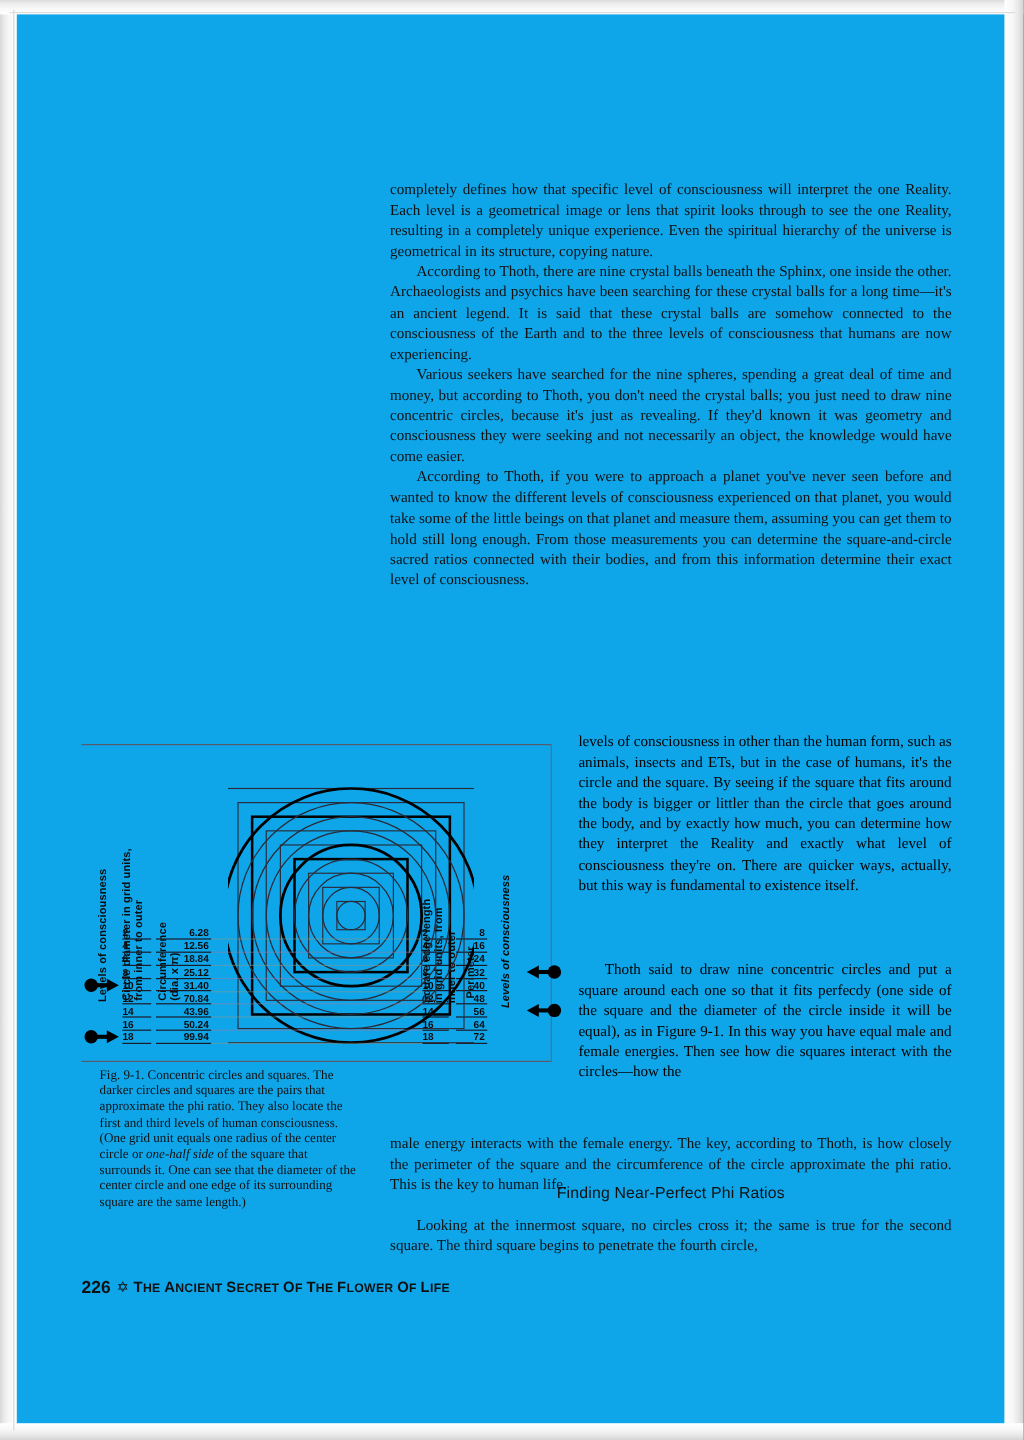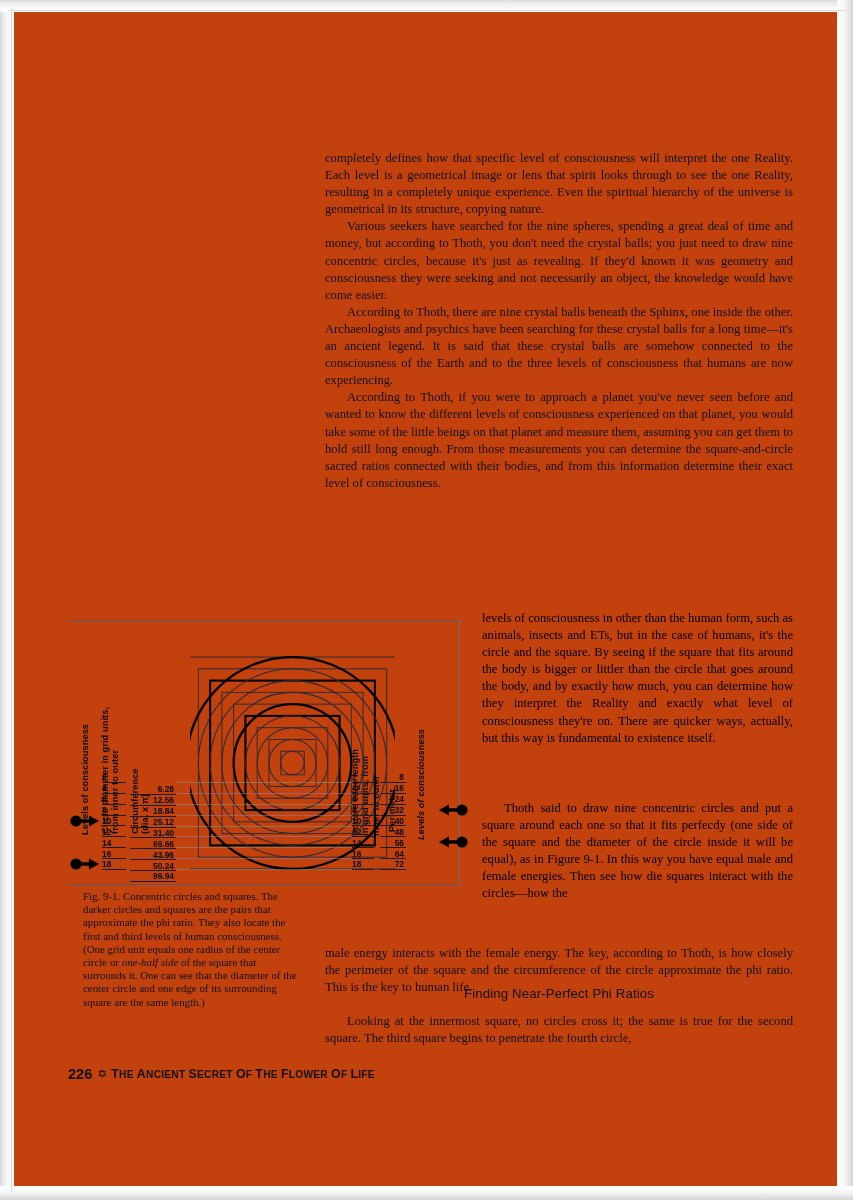--- a/index.html
+++ b/index.html
@@ -1,21 +1,21 @@
 <!DOCTYPE html>
 <html><head>
 <meta charset="utf-8">
 <style>
   html,body{margin:0;padding:0;background:#bfbfbf;}
   body{font-family:"Liberation Serif",serif;}
 
   #page{
     position:relative;
     width:853px;height:1200px;
-    background:#c2410c;
+    background:#0ea5e9;
     overflow:hidden;
     box-sizing:border-box;
   }
   
   .edge-left{position:absolute;left:0;top:0;width:14px;height:1200px;
     background:linear-gradient(to right,#d7d7d7 0,#e9e9e9 3px,#f6f6f6 7px,#ffffff 14px);}
   .edge-top{position:absolute;left:0;top:0;width:853px;height:12px;
     background:linear-gradient(to bottom,#dcdcdc 0,#ededed 3px,#f8f8f8 7px,#ffffff 12px);}
   .edge-right{position:absolute;right:0;top:0;width:16px;height:1200px;
     background:linear-gradient(to left,#d2d2d2 0,#e6e6e6 4px,#f7f7f7 9px,#ffffff 16px);}
@@ -138,22 +138,22 @@
 
   <div class="edge-left"></div>
   <div class="edge-top"></div>
   <div class="edge-right"></div>
   <div class="edge-bottom"></div>
   <div class="edge-line-l"></div>
   <div class="edge-line-t"></div>
 
   <div id="col">
     <p>completely defines how that specific level of consciousness will interpret the one Reality.  Each level is a geometrical image or lens that spirit looks through to see the one Reality, resulting in a completely unique experience.  Even the spiritual hierarchy of the universe is geometrical in its structure, copying nature.</p>
+    <p class="ind">According to Thoth, there are nine crystal balls beneath the Sphinx, one inside the other.  Archaeologists and psychics have been searching for these crystal balls for a long time—it's an ancient legend.  It is said that these crystal balls are somehow connected to the consciousness of the Earth and to the three levels of consciousness that humans are now experiencing.</p>
     <p class="ind">Various seekers have searched for the nine spheres, spending a great deal of time and money, but according to Thoth, you don't need the crystal balls; you just need to draw nine concentric circles, because it's just as revealing. If they'd known it was geometry and consciousness they were seeking and not necessarily an object, the knowledge would have come easier.</p>
-    <p class="ind">According to Thoth, there are nine crystal balls beneath the Sphinx, one inside the other.  Archaeologists and psychics have been searching for these crystal balls for a long time—it's an ancient legend.  It is said that these crystal balls are somehow connected to the consciousness of the Earth and to the three levels of consciousness that humans are now experiencing.</p>
     <p class="ind">According to Thoth, if you were to approach a planet you've never seen before and wanted to know the different levels of consciousness experienced on that planet, you would take some of the little beings on that planet and measure them, assuming you can get them to hold still long enough.  From those measurements you can determine the square-and-circle sacred ratios connected with their bodies, and from this information determine their exact level of consciousness.</p>
   </div>
 
   <div class="narrow" style="left:482px;top:610px;">levels of consciousness in other than the human form, such as animals, insects and ETs, but in the case of humans, it's the circle and the square.  By seeing if the square that fits around the body is bigger or littler than the circle that goes around the body, and by exactly how much, you can determine how they interpret the Reality and exactly what level of consciousness they're on.   There are quicker ways, actually, but this way is fundamental to existence itself.</div>
   <div class="narrow" style="left:482px;top:800px;text-indent:22px;">Thoth said to draw nine concentric circles and put a square around each one so that it fits perfecdy (one side of the square and the diameter of the circle inside it will be equal), as in Figure 9-1.  In this way you have equal male and female energies.  Then see how die squares interact with the circles—how the</div>
 
   <div style="position:absolute;left:325px;top:917px;width:468px;font-size:12.6px;line-height:17.1px;text-align:justify;color:#111;margin-top:28px;">male energy interacts with the female energy.  The key, according to Thoth, is how closely the perimeter of the square and the circumference of the circle approximate the phi ratio.  This is the key to human life.</div>
 
   <h2 class="section" style="position:absolute;left:325px;top:986px;width:468px;">Finding Near-Perfect Phi Ratios</h2>
 
@@ -207,21 +207,21 @@
         </div>
         <div class="srow" style="height: 10.9px;">
           <span class="num">16</span>
           <div class="rule" style="width: 24px;"></div>
         </div>
         <div class="srow" style="height: 10.9px;">
           <span class="num">18</span>
           <div class="rule" style="width: 24px;"></div>
         </div>
       </div>
-    <div class="scale" id="scale-left-circ" style="left:62px;top:164px;width:46px;text-align:right;">
+    <div class="scale" id="scale-left-circ" style="left:62px;top:152px;width:46px;text-align:right;">
         <div class="srow" style="height: 10.9px;">
           <span class="num" style="left: auto; right: 2px;">6.28</span>
           <div class="rule" style="width: 46px;"></div>
         </div>
         <div class="srow" style="height: 10.9px;">
           <span class="num" style="left: auto; right: 2px;">12.56</span>
           <div class="rule" style="width: 46px;"></div>
         </div>
         <div class="srow" style="height: 10.9px;">
           <span class="num" style="left: auto; right: 2px;">18.84</span>
@@ -229,21 +229,21 @@
         </div>
         <div class="srow" style="height: 10.9px;">
           <span class="num" style="left: auto; right: 2px;">25.12</span>
           <div class="rule" style="width: 46px;"></div>
         </div>
         <div class="srow" style="height: 10.9px;">
           <span class="num" style="left: auto; right: 2px;">31.40</span>
           <div class="rule" style="width: 46px;"></div>
         </div>
         <div class="srow" style="height: 10.9px;">
-          <span class="num" style="left: auto; right: 2px;">69.66</span>
+          <span class="num" style="left: auto; right: 2px;">70.84</span>
           <div class="rule" style="width: 46px;"></div>
         </div>
         <div class="srow" style="height: 10.9px;">
           <span class="num" style="left: auto; right: 2px;">43.96</span>
           <div class="rule" style="width: 46px;"></div>
         </div>
         <div class="srow" style="height: 10.9px;">
           <span class="num" style="left: auto; right: 2px;">50.24</span>
           <div class="rule" style="width: 46px;"></div>
         </div>

